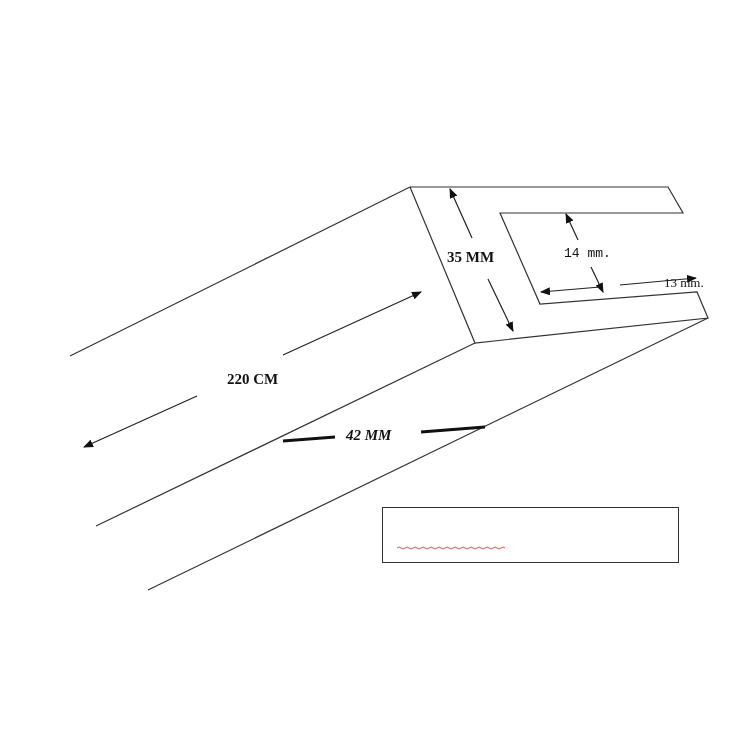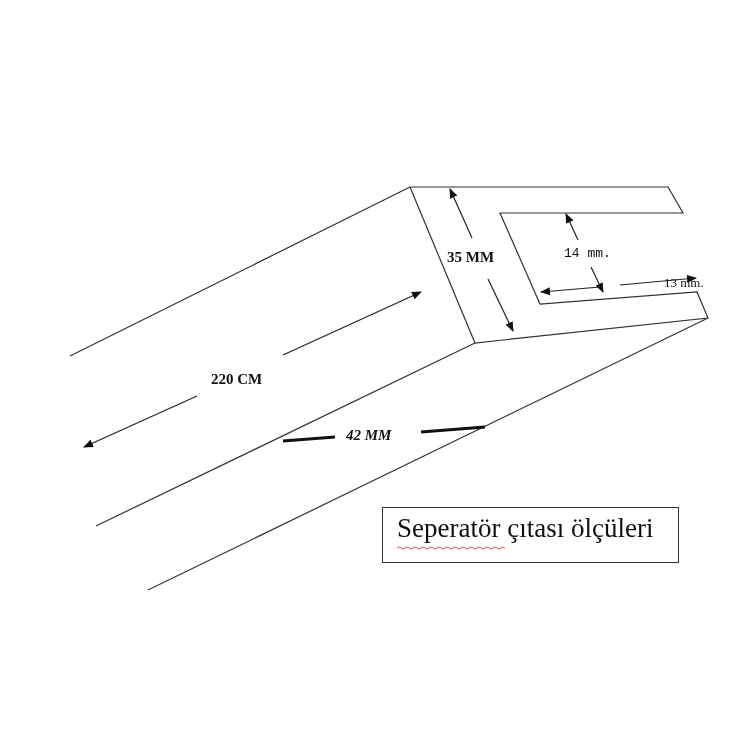--- a/index.html
+++ b/index.html
@@ -46,21 +46,20 @@
 
   <g stroke="#111" stroke-width="3">
     <line x1="283" y1="441" x2="335" y2="437"></line>
     <line x1="421" y1="432" x2="485" y2="427"></line>
   </g>
 </svg>
 
 <div class="lbl bold" style="left:447px; top:249px;">35 MM</div>
 <div class="lbl small" style="left:564px; top:246px;font-family:Liberation Mono, monospace;">14 mm.</div>
 <div class="lbl small" style="left:636px; top:275px;margin-left:28px;">13 mm.</div>
-<div class="lbl bold" style="left:211px; top:371px;text-align:center;">220 CM</div>
+<div class="lbl bold" style="left:227px; top:371px;text-align:center;">220 CM</div>
 <div class="lbl bold" style="left:346px; top:427px;font-style:italic;">42 MM</div>
 
 <div class="title-box">
-  <div class="title-text">Seperatör çıtası ölçüleri</div>
   <svg class="squiggle" width="110" height="4" viewBox="0 0 110 4">
     <path d="M0,2 Q2,0 4,2 T8,2 T12,2 T16,2 T20,2 T24,2 T28,2 T32,2 T36,2 T40,2 T44,2 T48,2 T52,2 T56,2 T60,2 T64,2 T68,2 T72,2 T76,2 T80,2 T84,2 T88,2 T92,2 T96,2 T100,2 T104,2 T108,2" stroke="#e05050" stroke-width="1" fill="none"></path>
   </svg>
 </div>
 
 </body></html>

